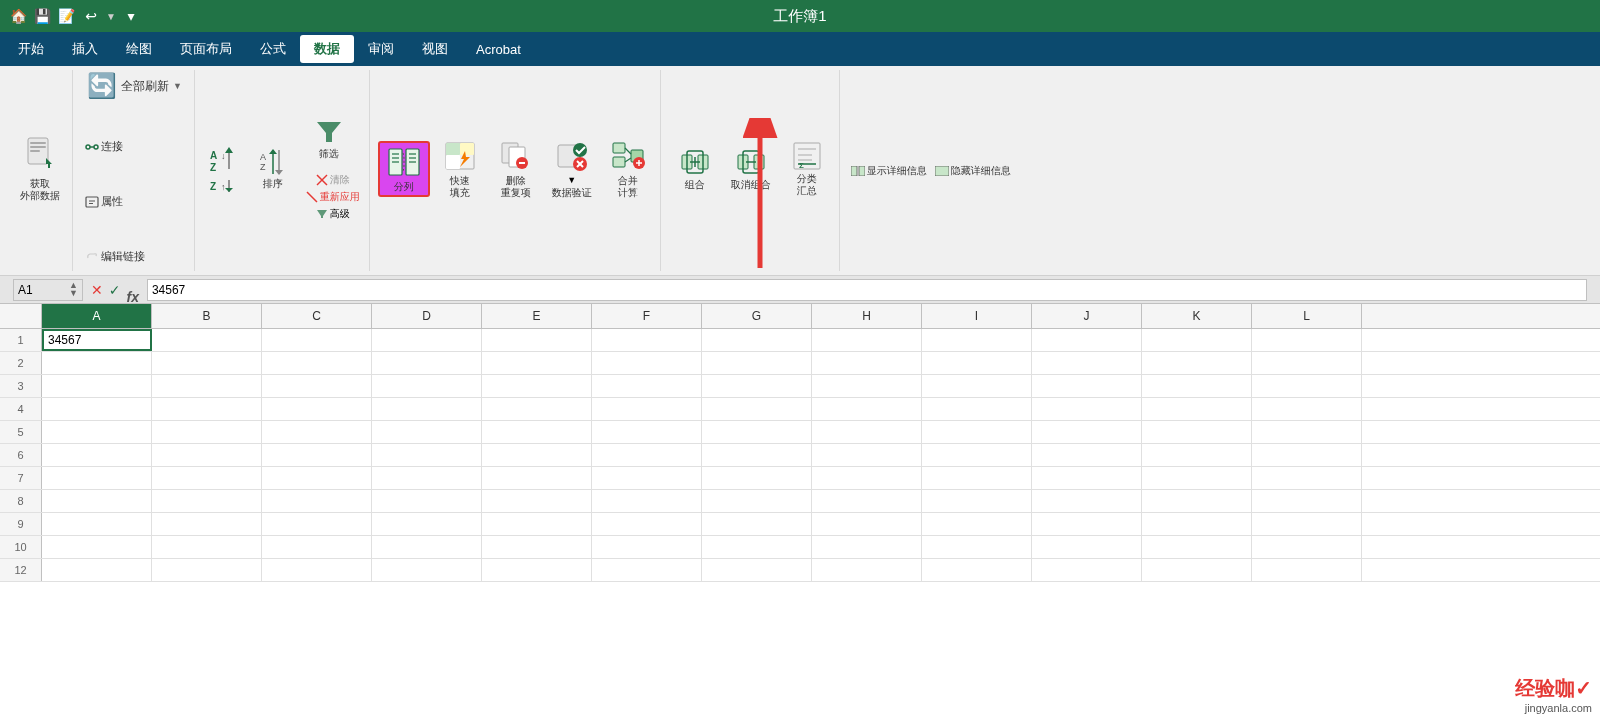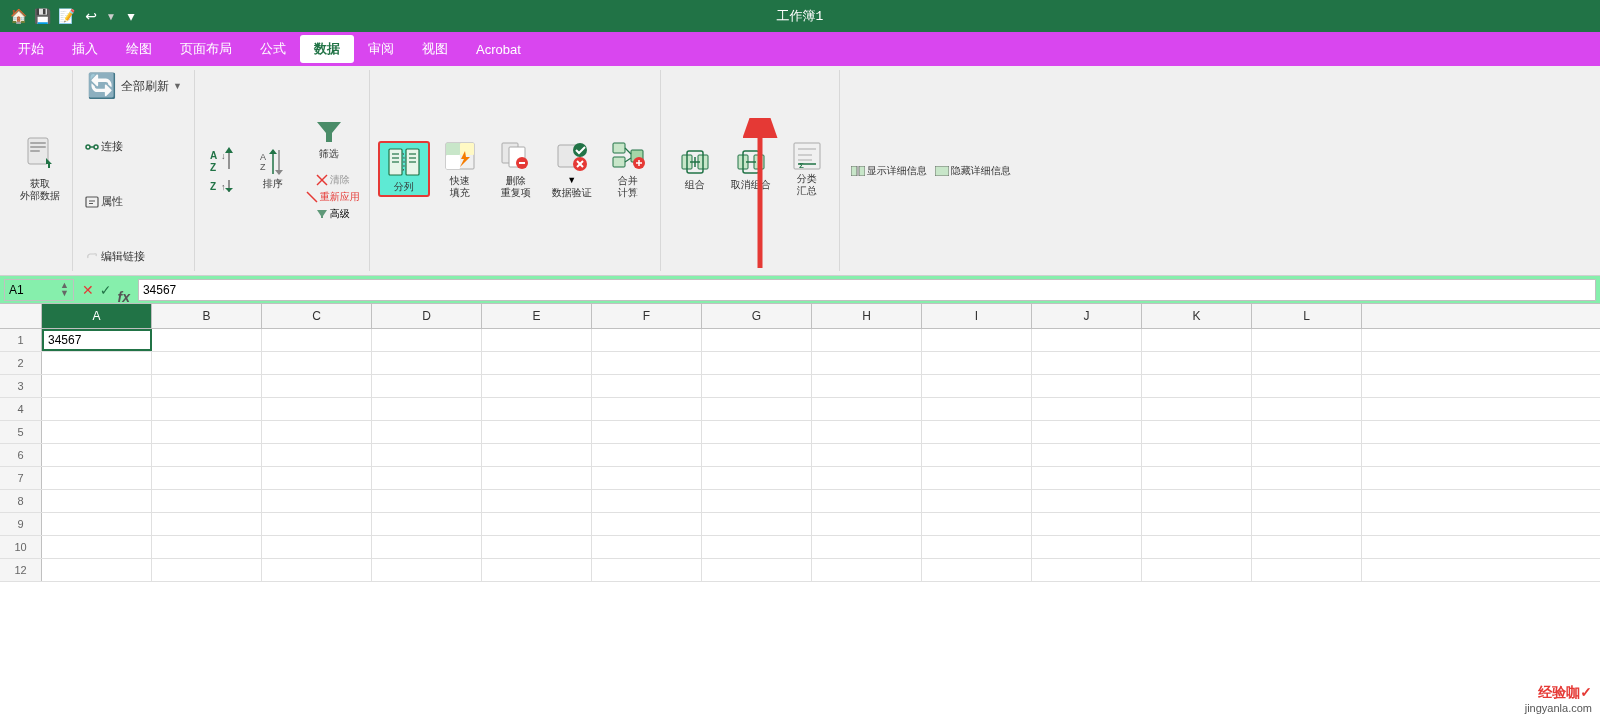--- a/index.html
+++ b/index.html
@@ -14,36 +14,35 @@
       align-items: center;
       justify-content: space-between;
       padding: 0 10px;
     }
     .title-bar-left {
       display: flex;
       align-items: center;
       gap: 6px;
     }
     .title-bar-center {
-      font-size: 13px;
+      font-size: 15px;
       font-weight: normal;
       position: absolute;
       left: 50%;
       transform: translateX(-50%);
-      font-family: Liberation Mono, monospace;
     }
     .tb-icon {
       width: 18px; height: 18px;
       display: inline-flex; align-items: center; justify-content: center;
       cursor: pointer; color: #fff; font-size: 14px;
     }
 
     
     .menu-bar {
-      background: #d946ef;
+      background: #0c4a6e;
       display: flex;
       align-items: center;
       height: 34px;
       padding: 0 4px;
     }
     .menu-item {
       color: #fff;
       padding: 4px 14px;
       cursor: pointer;
       font-size: 13px;
@@ -121,31 +120,31 @@
       min-width: auto;
       padding: 1px 4px;
       font-size: 11px;
       color: #333;
       margin-top: 36px;
     }
 
     
     .rb-btn.highlighted {
       border: 2px solid #e53935;
-      background: #5eead4;
+      background: #d946ef;
     }
 
     
     .formula-bar {
       display: flex;
       align-items: center;
       height: 28px;
       border-bottom: 1px solid #c0c0c0;
-      background: #86efac;
-      padding: 0 4px;
+      background: #e5e5e5;
+      padding: 0 13px;
       gap: 4px;
     }
     .cell-name-box {
       width: 70px;
       border: 1px solid #c0c0c0;
       height: 22px;
       display: flex;
       align-items: center;
       padding: 0 4px;
       font-size: 12px;
@@ -266,21 +265,21 @@
     
     .watermark {
       position: fixed;
       bottom: 8px;
       right: 8px;
       color: #666;
       font-size: 12px;
       text-align: right;
       z-index: 200;
     }
-    .watermark-line1 { color: #e53935; font-size: 14px; font-weight: bold; }
+    .watermark-line1 { color: #e53935; font-size: 20px; font-weight: bold; }
     .watermark-line2 { color: #555; font-size: 11px; }
 
     
     .annotation-arrow {
       position: absolute;
       top: 118px;
       left: 700px;
       pointer-events: none;
       z-index: 50;
     }

